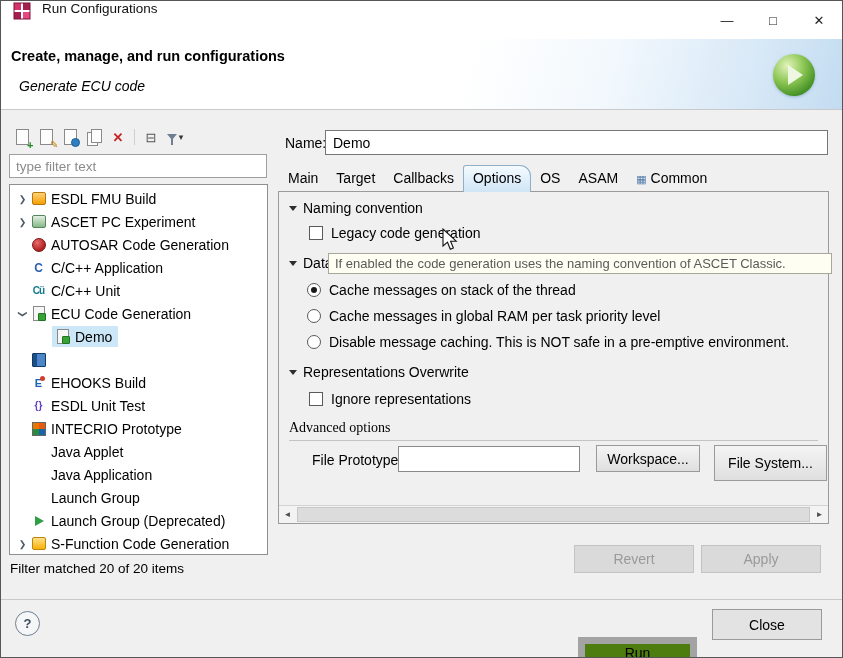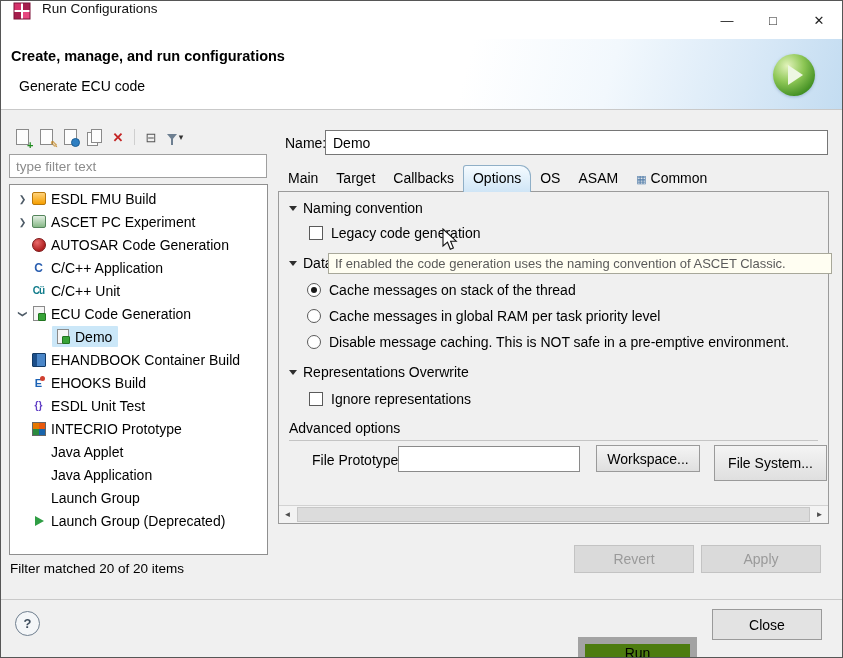--- a/index.html
+++ b/index.html
@@ -9,21 +9,21 @@
   
   .titlebar{position:absolute;left:0;top:0;right:0;height:38px;background:#fff;display:flex;}
   .app-icon{width:20px;height:20px;margin:0 10px 0 11px;flex:0 0 20px;}
   .title-text{font-size:13.5px;color:#111;}
   .win-controls{margin-left:auto;display:flex;height:38px;}
   .winbtn{width:46px;height:38px;display:flex;align-items:center;justify-content:center;font-size:13px;color:#222;cursor:default;}
 
   
   .header{position:absolute;left:0;top:38px;right:0;height:70px;background:linear-gradient(105deg,#ffffff 55%,#f2f8fd 72%,#d9e9f7 88%,#c3dcf1 100%);border-bottom:1px solid #c9c9c9;}
   .header-title{position:absolute;left:10px;top:9px;font-size:14.5px;font-weight:bold;color:#000;}
-  .header-sub{position:absolute;left:18px;top:39px;font-size:14px;color:#000;}
+  .header-sub{position:absolute;left:18px;top:39px;font-size:14px;color:#000;font-style:italic;}
   .orb{position:absolute;left:772px;top:15px;width:42px;height:42px;border-radius:50%;background:radial-gradient(circle at 34% 28%,#e2f3bb,#8ec756 40%,#3f8d21 78%,#2d6c17 100%);box-shadow:0 1px 3px rgba(60,100,140,.35);}
   .orb::after{content:'';position:absolute;left:15px;top:11px;border-left:15px solid #edf7e2;border-top:10px solid transparent;border-bottom:10px solid transparent;}
 
   
   .lc-toolbar{position:absolute;left:10px;top:124px;height:24px;display:flex;align-items:center;gap:2px;}
   .tbi{width:22px;height:22px;display:flex;align-items:center;justify-content:center;position:relative;}
   .tsep{width:1px;height:16px;background:#cfcfcf;margin:0 3px;}
   .doc{width:11px;height:14px;background:#fdfdfd;border:1px solid #8a8a8a;position:relative;}
   .doc.plus::after{content:'+';position:absolute;right:-6px;bottom:-7px;color:#1f8b1f;font-weight:bold;font-size:11px;}
   .doc.pencil::after{content:'\270E';position:absolute;right:-7px;bottom:-6px;color:#c07f12;font-size:10px;}
@@ -79,21 +79,21 @@
   
   .contentbox{position:absolute;left:277px;top:190px;width:551px;height:333px;background:#f0f0f0;border:1px solid #9b9b9b;box-sizing:border-box;z-index:1;}
   .sect{position:absolute;display:flex;align-items:center;font-size:14px;color:#000;gap:6px;}
   .twist{width:0;height:0;border-left:4px solid transparent;border-right:4px solid transparent;border-top:5px solid #2e2e2e;}
   .cbrow{position:absolute;display:flex;align-items:center;gap:8px;font-size:14px;color:#000;}
   .cbx{width:14px;height:14px;background:#fff;border:1px solid #5a5a5a;box-sizing:border-box;}
   .radrow{position:absolute;display:flex;align-items:center;gap:8px;font-size:14px;color:#000;}
   .rad{width:14px;height:14px;border-radius:50%;background:#fff;border:1px solid #5a5a5a;box-sizing:border-box;position:relative;}
   .rad.on::after{content:'';position:absolute;inset:3px;border-radius:50%;background:#1a1a1a;}
   .advrow{position:absolute;left:10px;right:10px;}
-  .advlabel{font-size:14px;color:#000;}
+  .advlabel{font-size:14px;color:#000;font-family:Liberation Serif, serif;}
   .advline{height:1px;background:#c4c4c4;margin-top:4px;}
   .filelabel{position:absolute;font-size:14px;color:#000;}
   .fileinput{position:absolute;box-sizing:border-box;border:1px solid #8a8a8a;background:#fff;font-family:"Liberation Sans",sans-serif;font-size:14px;padding:0 5px;}
   .smallbtn{position:absolute;box-sizing:border-box;border:1px solid #9a9a9a;background:linear-gradient(#f4f4f4,#dfdfdf);font-size:14px;color:#000;display:flex;align-items:center;justify-content:center;}
   .hscroll{position:absolute;left:0;right:0;bottom:0;height:17px;background:#f3f3f3;border-top:1px solid #d2d2d2;display:flex;align-items:center;}
   .scrollarrow{width:17px;height:17px;display:flex;align-items:center;justify-content:center;font-size:8px;color:#4e4e4e;}
   .scrollthumb{flex:1;height:15px;background:#dcdcdc;border:1px solid #c7c7c7;box-sizing:border-box;margin:0 1px;}
 
   
   .tooltip{position:absolute;left:327px;top:252px;width:504px;height:21px;box-sizing:border-box;background:#fffef2;border:1px solid #a8a89a;color:#5a5a5a;font-size:13px;line-height:19px;padding:0 6px;white-space:nowrap;overflow:hidden;z-index:6;}
@@ -197,21 +197,20 @@
     <div class="trow indent">
         <span class="chev"></span>
         <span class="selwrap">
           <span class="ic ic-ecu"></span>
           <span>Demo</span>
         </span>
       </div>
     <div class="trow">
         <span class="chev"></span>
         <span class="ic ic-ehb"></span>
-        <span>EHANDBOOK Container Build</span>
       </div>
     <div class="trow">
         <span class="chev"></span>
         <span class="ic ic-ehooks"></span>
         <span>EHOOKS Build</span>
       </div>
     <div class="trow">
         <span class="chev"></span>
         <span class="ic ic-esdl"></span>
         <span>ESDL Unit Test</span>
@@ -233,20 +232,25 @@
       </div>
     <div class="trow">
         <span class="chev"></span>
         <span class="ic"></span>
         <span>Launch Group</span>
       </div>
     <div class="trow">
         <span class="chev"></span>
         <span class="ic ic-play"></span>
         <span>Launch Group (Deprecated)</span>
+      </div>
+    <div class="trow">
+        <span class="chev col"></span>
+        <span class="ic ic-sfun"></span>
+        <span>S-Function Code Generation</span>
       </div>
   </div>
 
   <div class="lc-status">Filter matched 20 of 20 items</div>
 
   <span class="name-label">Name:</span>
   <input class="name-input" type="text" value="Demo" style="">
 
   <div class="tabs">
     <span class="tab">Main</span>

